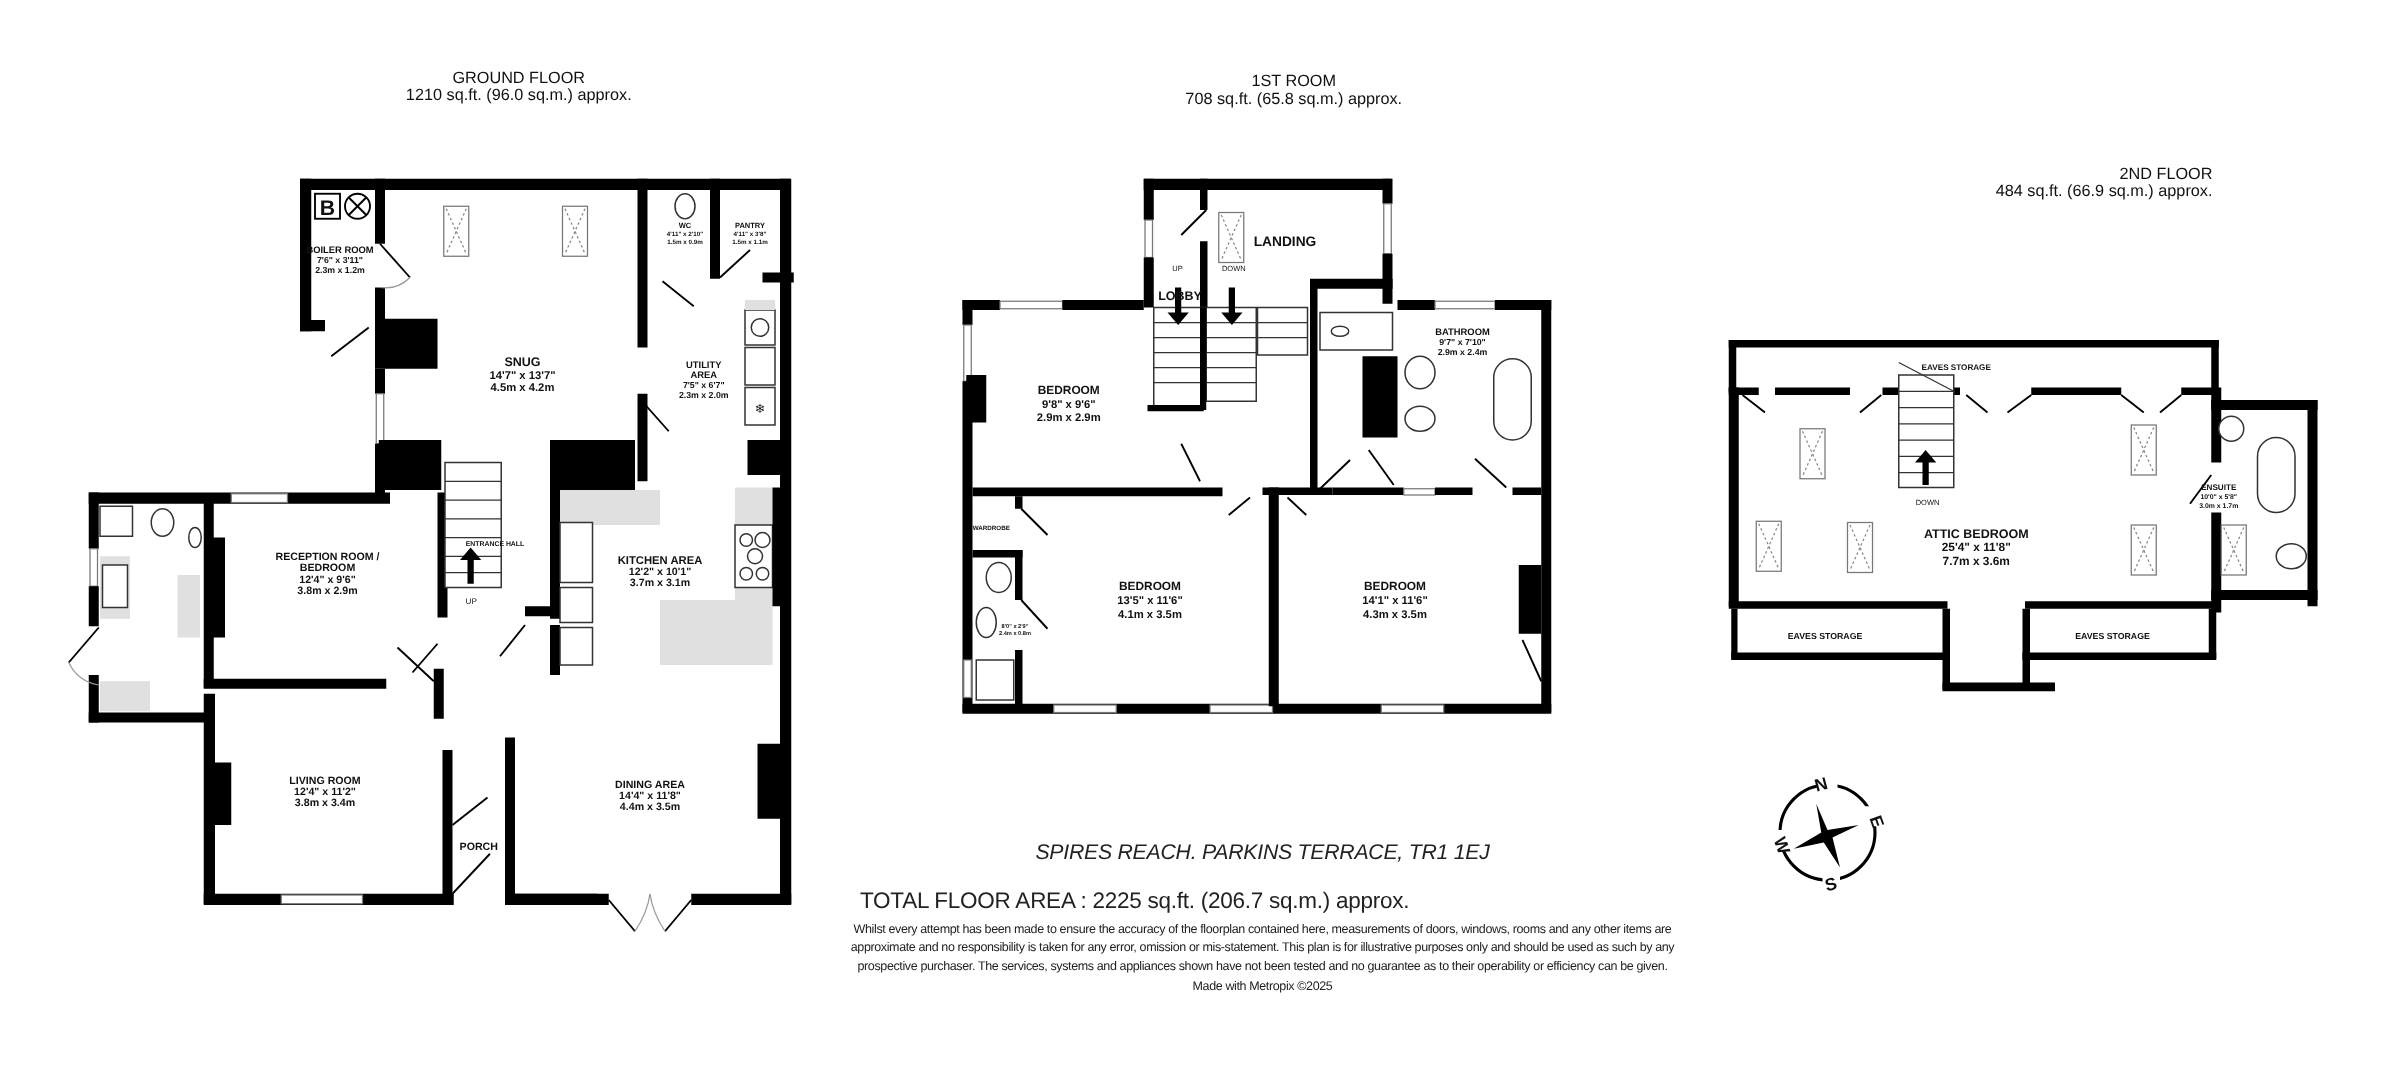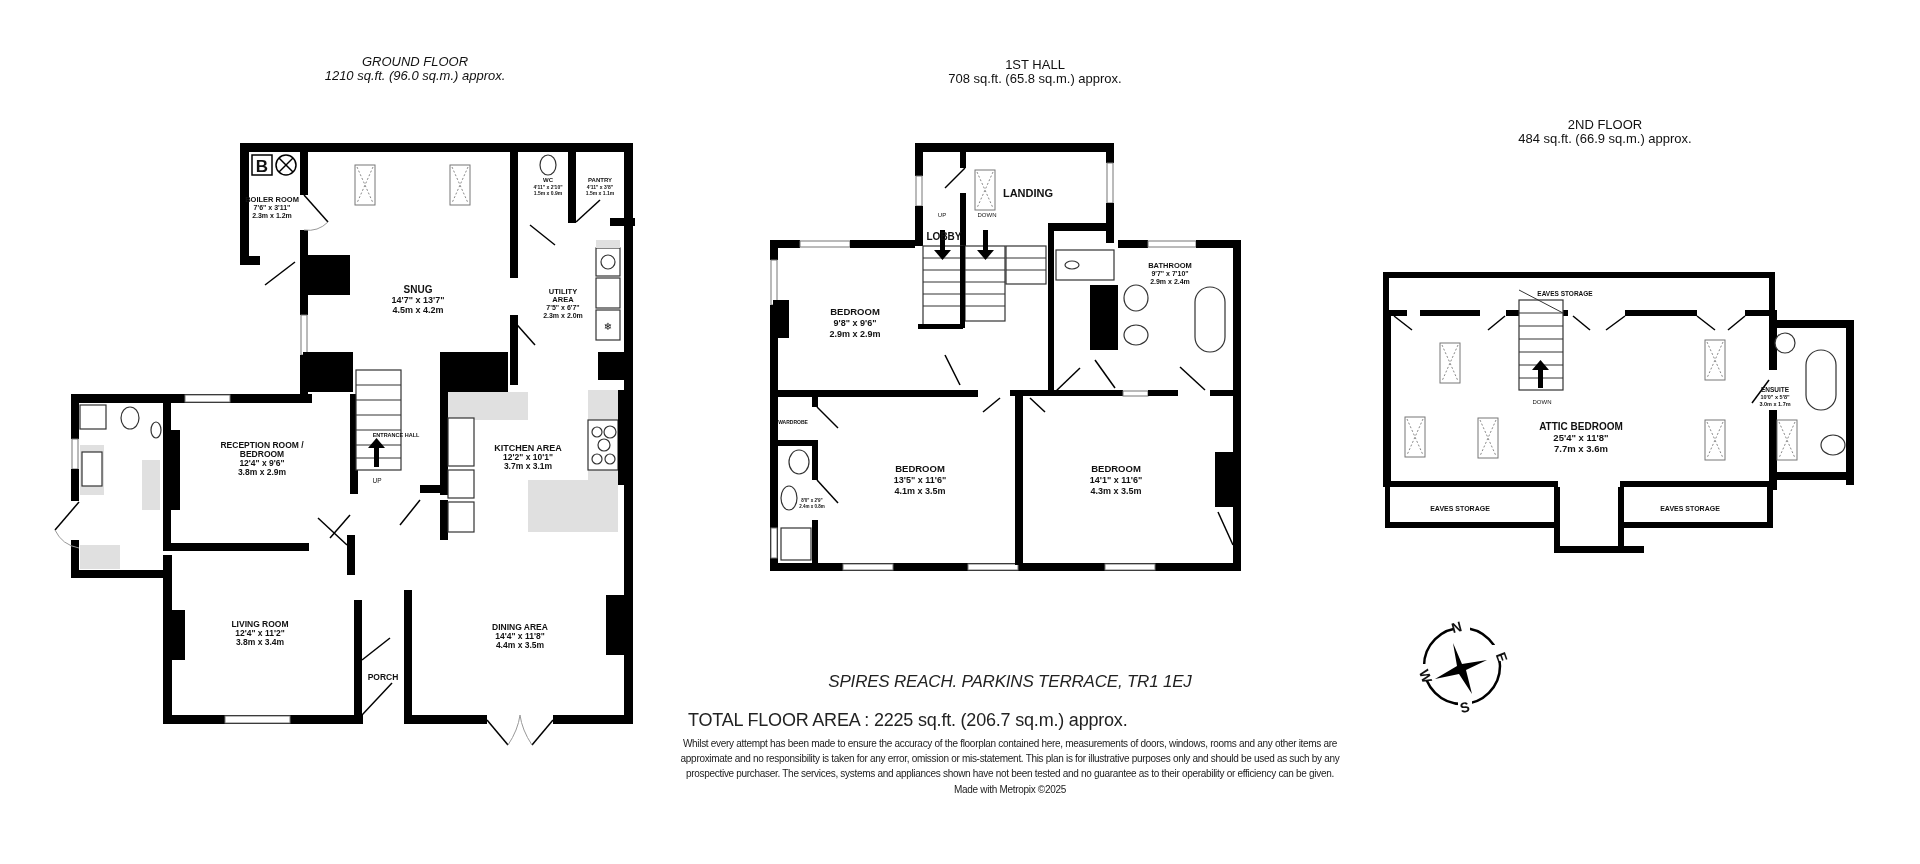--- a/index.html
+++ b/index.html
@@ -19,29 +19,29 @@
     .worktop { fill:#e0e0e0; }
     .fixture { fill:#fff; stroke:#333; stroke-width:1.2; }
     .stairs { fill:#fff; stroke:#333; stroke-width:1.2; }
     .address { position:absolute; left:680px; width:660px; top:672px; text-align:center; font-size:17px; color:#222; letter-spacing:-0.2px;font-style:italic; }
     .total { position:absolute; left:688px; width:660px; top:710px; text-align:left; font-size:18px; color:#222; letter-spacing:-0.2px; }
     .disclaimer { position:absolute; left:680px; width:660px; top:736px; text-align:center; font-size:10px; line-height:15.2px; color:#222; letter-spacing:-0.3px; }
   </style>
 </head>
 <body>
 
-<div class="floor-title" style="left:250px; top:55px; width:330px;font-style:italic;">
+<div class="floor-title" style="left:250px; top:55px; width:330px;">
   <span class="name">GROUND FLOOR</span>
   <span>1210 sq.ft. (96.0 sq.m.) approx.</span>
 </div>
 <div class="floor-title" style="left:870px; top:58px; width:330px;">
-  <span class="name">1ST HALL</span>
+  <span class="name">1ST ROOM</span>
   <span>708 sq.ft. (65.8 sq.m.) approx.</span>
 </div>
-<div class="floor-title" style="left:1440px; top:118px; width:330px;">
+<div class="floor-title" style="left:1440px; top:132px; width:330px;text-align:right;">
   <span class="name">2ND FLOOR</span>
   <span>484 sq.ft. (66.9 sq.m.) approx.</span>
 </div>
 
 <svg class="plan" width="1920" height="864" viewBox="0 0 1920 864">
   <defs>
     <g id="skylight">
       <rect class="skylight" x="0" y="0" width="20" height="40"></rect>
       <line class="skylight-x" x1="2" y1="2" x2="18" y2="38"></line>
       <line class="skylight-x" x1="18" y1="2" x2="2" y2="38"></line>

